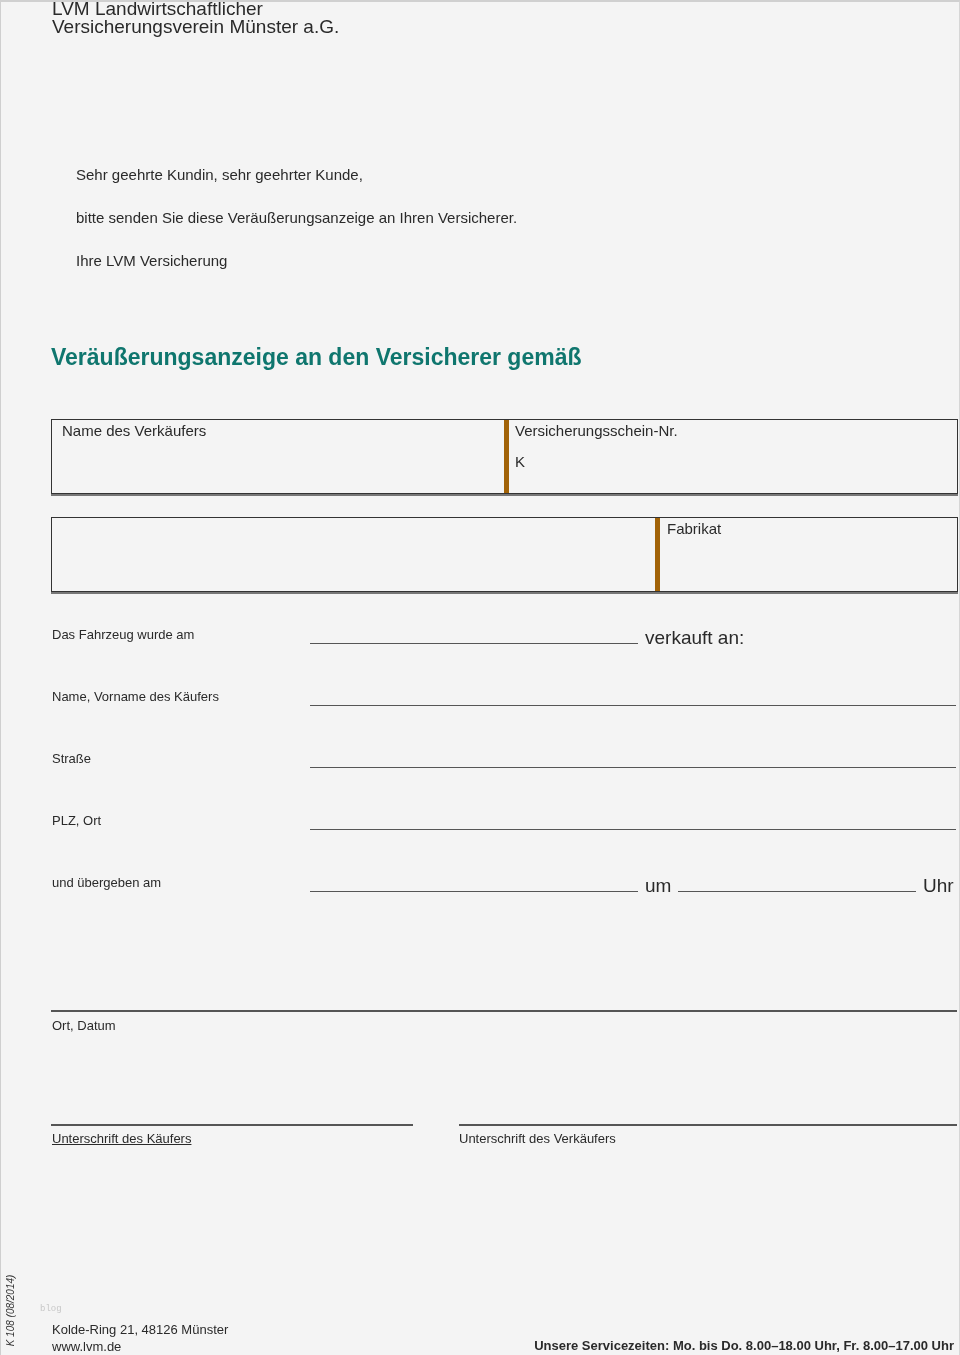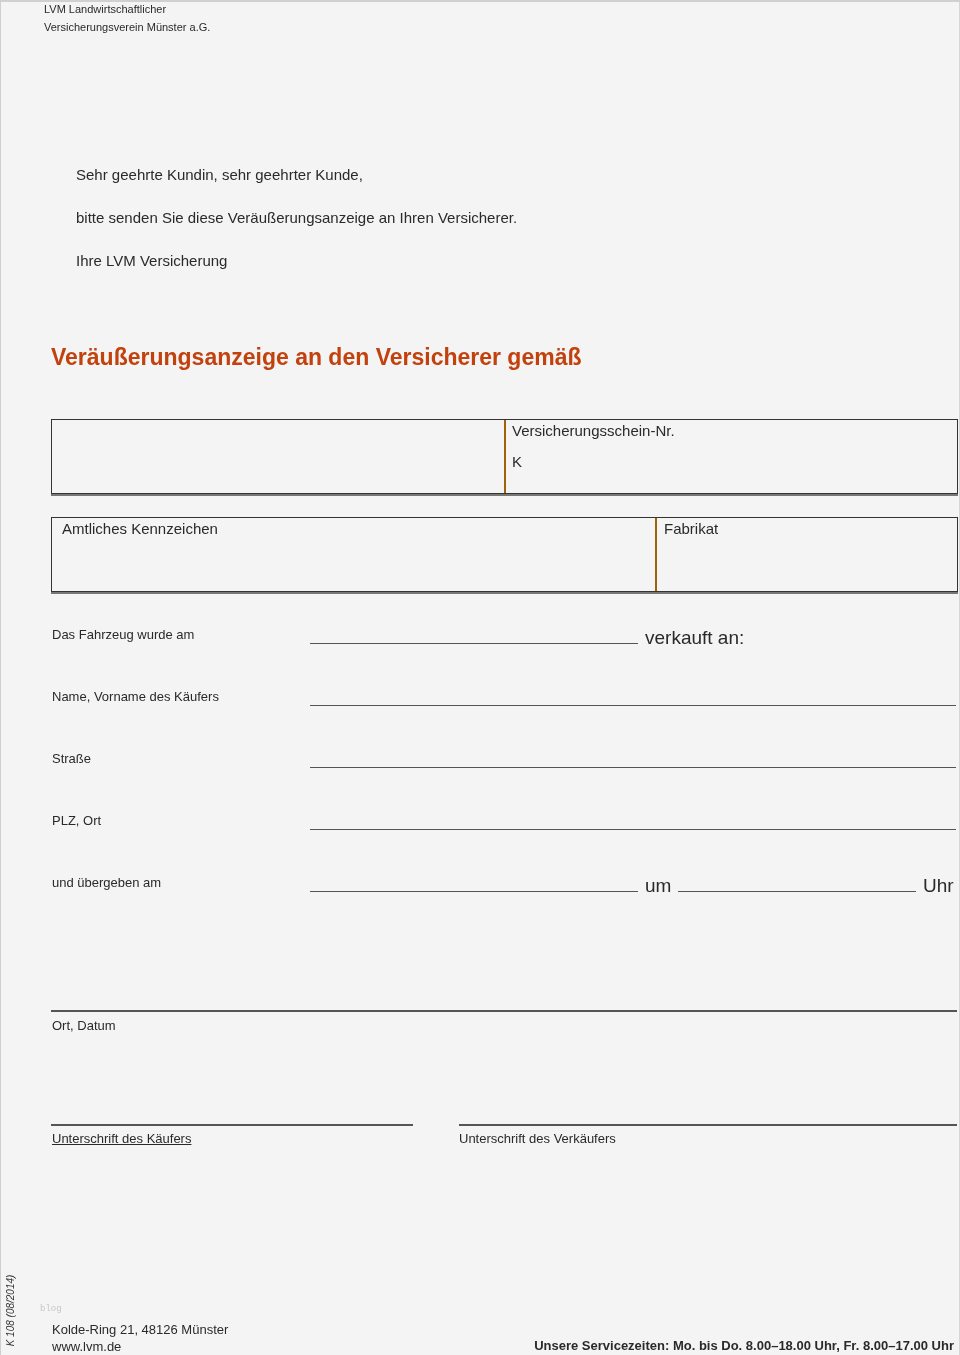--- a/index.html
+++ b/index.html
@@ -2,25 +2,25 @@
 <html><head>
 <meta charset="utf-8">
 <style>
   html, body { margin:0; padding:0; }
   body {
     width:960px; height:1355px; background:#f4f4f4; position:relative; overflow:hidden;
     font-family:"Liberation Sans", sans-serif; color:#2a2a2a;
   }
   .page-border { position:absolute; left:0; top:0; width:958px; height:1353px; border:1px solid #cfcfcf; border-top:2px solid #d0d0d0; border-right:2px solid #d6d6d6; pointer-events:none; }
   .abs { position:absolute; }
-  .sender { left:44px; top:0px; font-size:11px; line-height:18px; }
+  .sender { left:52px; top:0px; font-size:19px; line-height:18px; }
   .letter { left:52px; font-size:15px;margin-left:24px; }
-  .title { left:51px; top:341px; font-size:23px; font-weight:bold; line-height:32px; color:#c2410c; }
+  .title { left:51px; top:341px; font-size:23px; font-weight:bold; line-height:32px; color:#0f766e; }
   .box { position:absolute; border:1px solid #333; box-shadow: 0 2px 0 #777; }
-  .cell { position:absolute; top:0; bottom:0; border-left:2px solid #a16207; }
+  .cell { position:absolute; top:0; bottom:0; border-left:5px solid #a16207; }
   .cell-label { position:absolute; font-size:15px; left:10px; top:2px; }
   .row-label { position:absolute; left:52px; font-size:13px; }
   .line { position:absolute; height:0; border-top:1.5px solid #555; }
   .inline-word { position:absolute; font-size:19px; }
   .small { font-size:13px; }
   .vert { position:absolute; left:-40px; top:1305px; transform:rotate(-90deg); transform-origin:center; font-size:10px; font-style:italic; color:#333; width:100px; text-align:center; }
 </style>
 </head>
 <body>
 
@@ -33,30 +33,30 @@
 
 <div class="abs letter" style="top:166px;">Sehr geehrte Kundin, sehr geehrter Kunde,</div>
 <div class="abs letter" style="top:209px;">bitte senden Sie diese Veräußerungsanzeige an Ihren Versicherer.</div>
 <div class="abs letter" style="top:252px;">Ihre LVM Versicherung</div>
 
 <div class="abs title">
   <div>Veräußerungsanzeige an den Versicherer gemäß</div>
 </div>
 
 <div class="box" style="left:51px; top:419px; width:905px; height:73px;">
+  <div class="cell" style="left:0; width:452px; border-left:none;">
+    <span class="cell-label">Name des Verkäufers</span>
+  </div>
   <div class="cell" style="left:452px; right:0;">
     <span class="cell-label" style="left:6px;">Versicherungsschein-Nr.</span>
     <span class="cell-label" style="left:6px; top:33px;">K</span>
   </div>
 </div>
 
 <div class="box" style="left:51px; top:517px; width:905px; height:73px;">
-  <div class="cell" style="left:0; width:302px; border-left:none;">
-    <span class="cell-label">Amtliches Kennzeichen</span>
-  </div>
   <div class="cell" style="left:603px; right:0;">
     <span class="cell-label" style="left:7px;">Fabrikat</span>
   </div>
 </div>
 
 <div class="row-label" style="top:627px;">Das Fahrzeug wurde am</div>
 <div class="line" style="left:310px; top:643px; width:328px;"></div>
 <div class="inline-word" style="left:645px; top:627px;">verkauft an:</div>
 
 <div class="row-label" style="top:689px;">Name, Vorname des Käufers</div>

